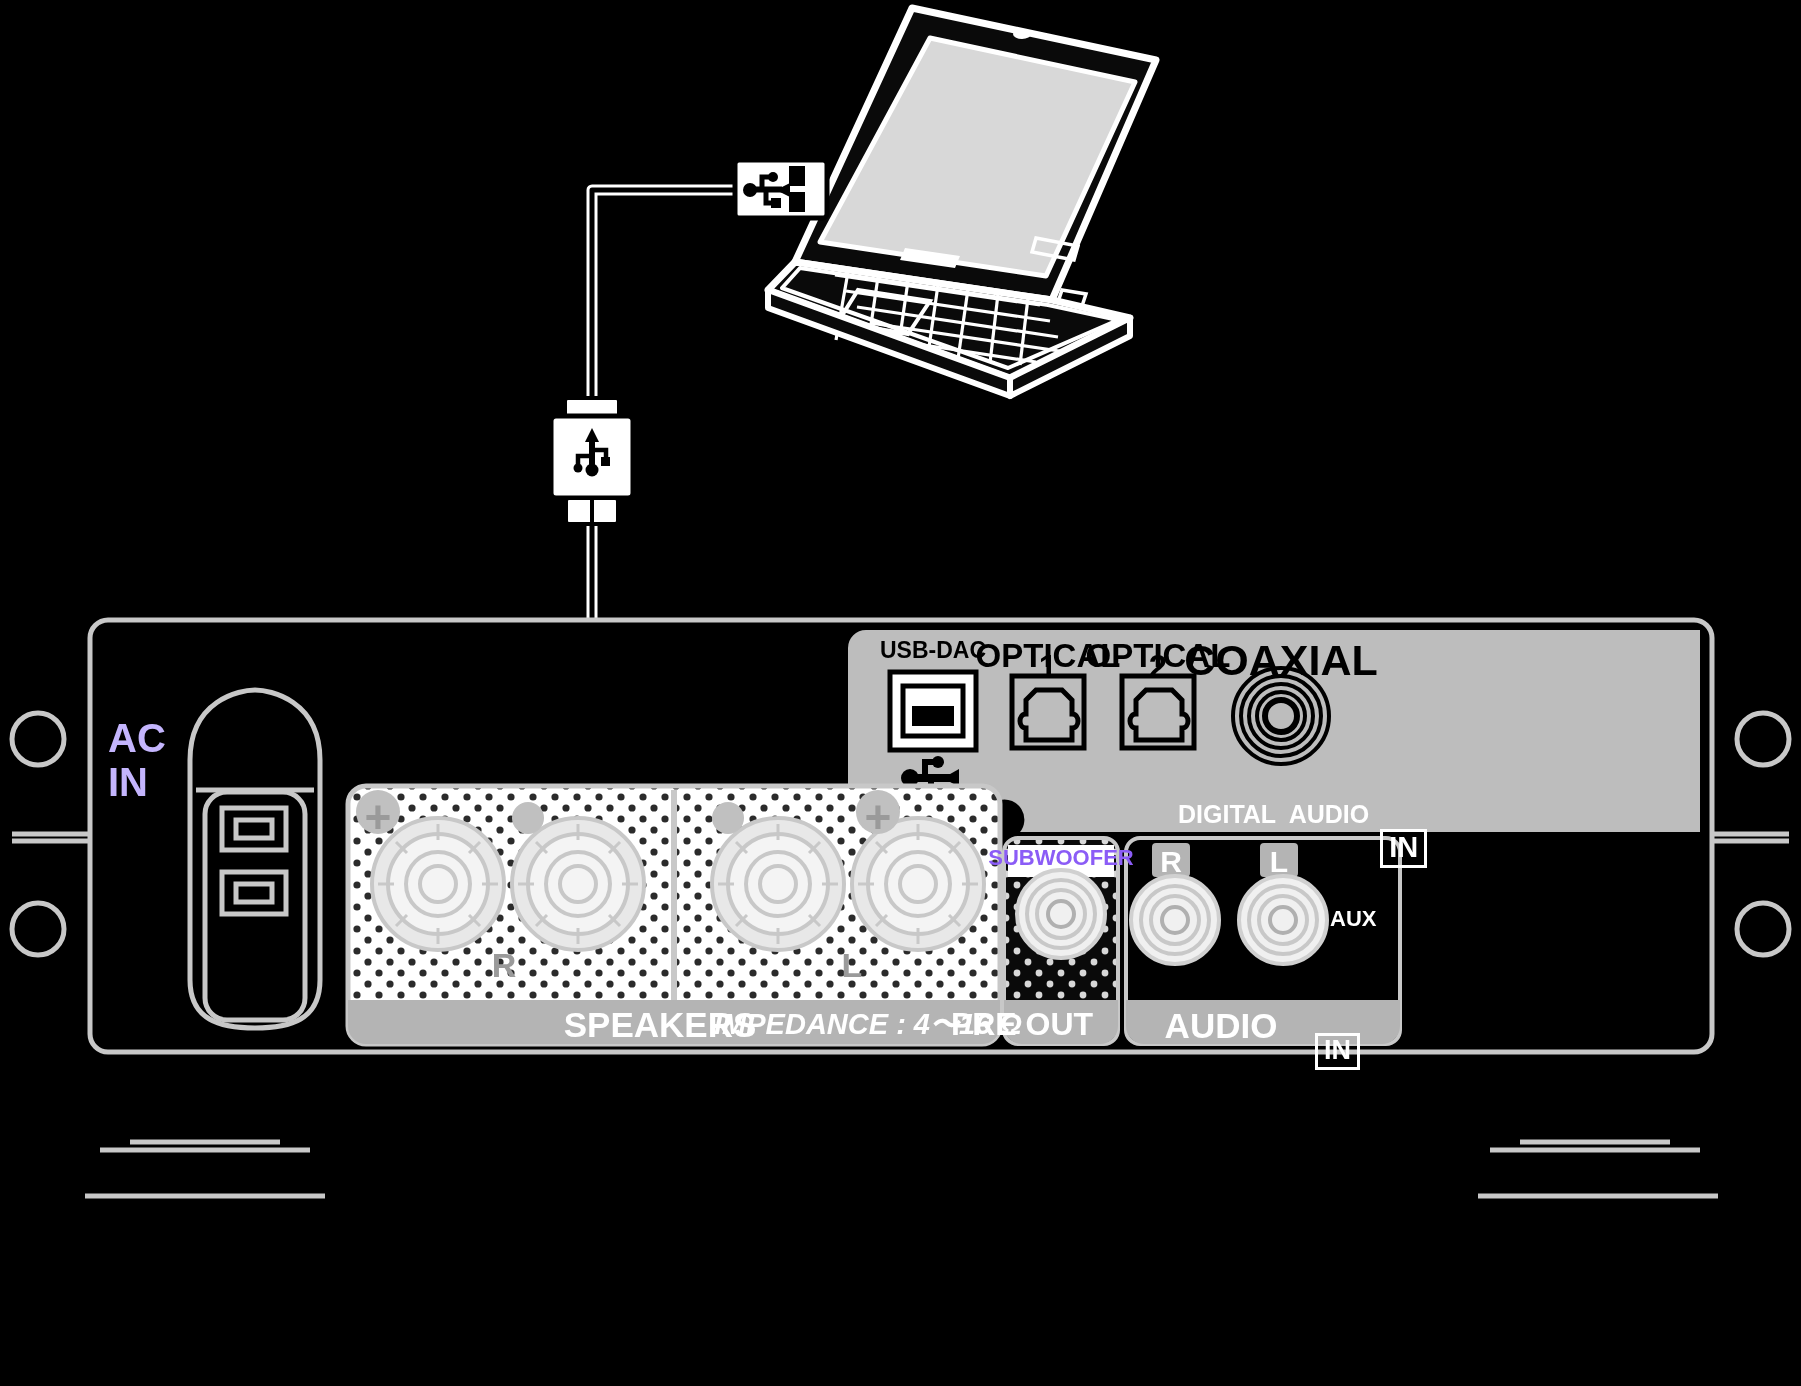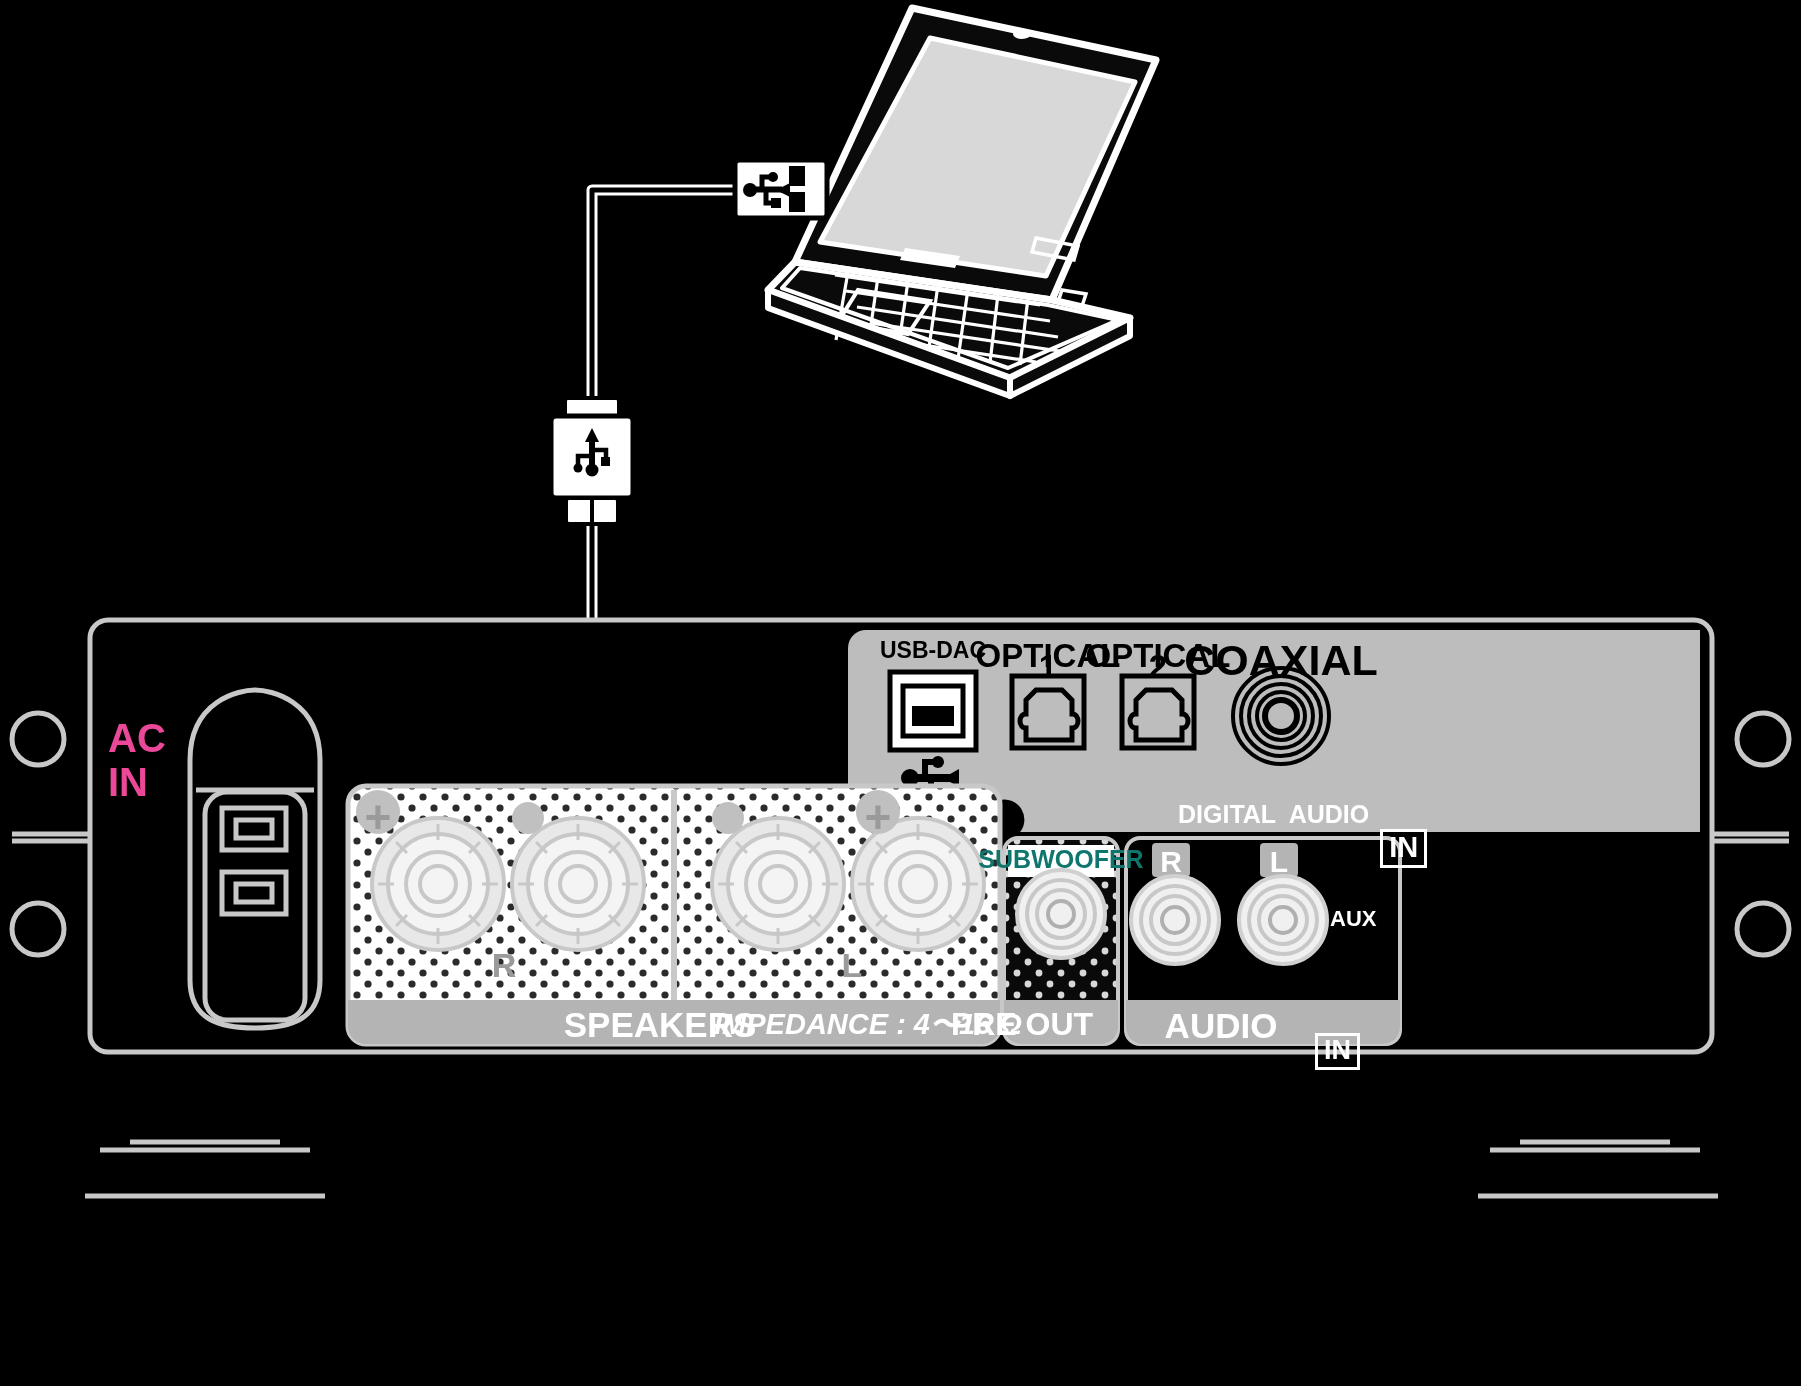--- a/index.html
+++ b/index.html
@@ -31,21 +31,21 @@
   }
   .txt {
     position: absolute;
     white-space: pre;
     line-height: 1;
     font-family: "Liberation Sans", sans-serif;
     font-weight: bold;
   }
   .lbl-black { color: #000; }
   .lbl-white { color: #ffffff; }
-  .lbl-grey  { color: #ec4899; }
+  .lbl-grey  { color: #c4b5fd; }
   .lbl-dgrey { color: #b4b4b4; }
   .center { transform: translateX(-50%); }
   .boxed {
     border: 3px solid currentColor;
     padding: 1px 6px 3px 6px;
     display: inline-block;
     line-height: 1;
   }
 </style>
 </head>
@@ -375,21 +375,21 @@
   <div class="txt lbl-dgrey center" style="left:378px; top:794px; font-size:46px; color:#9a9a9a;">+</div>
   <div class="txt lbl-dgrey center" style="left:878px; top:794px; font-size:46px; color:#9a9a9a;">+</div>
 
   <div class="txt center" style="left:504px; top:948px; font-size:34px; color:#9a9a9a;">R</div>
   <div class="txt center" style="left:852px; top:948px; font-size:34px; color:#9a9a9a;">L</div>
 
   <div class="txt lbl-white center" style="left:660px; top:1007px; font-size:35px;text-align:center;">SPEAKERS</div>
 
   <div class="txt lbl-white center" style="left:868px; top:1010px; font-size:29px;font-style:italic;">IMPEDANCE : 4〜16 Ω</div>
 
-  <div class="txt center" style="left:1061px; top:847px; font-size:25px; color:#0f766e;">SUBWOOFER</div>
+  <div class="txt center" style="left:1061px; top:847px; font-size:22px; color:#8b5cf6;">SUBWOOFER</div>
 
   <div class="txt lbl-white center" style="left:1022px; top:1008px; font-size:32px;">PRE OUT</div>
 
   <div class="txt center" style="left:1171px; top:847px; font-size:30px; color:#ffffff;">R</div>
   <div class="txt center" style="left:1279px; top:847px; font-size:30px; color:#ffffff;">L</div>
 
   <div class="txt lbl-white" style="left:1330px; top:908px; font-size:22px;">AUX</div>
 
   <div class="txt lbl-white center" style="left:1221px; top:1008px; font-size:35px;">AUDIO</div>
   <div class="txt lbl-white" style="left:1285px; top:1006px; font-size:27px;">

